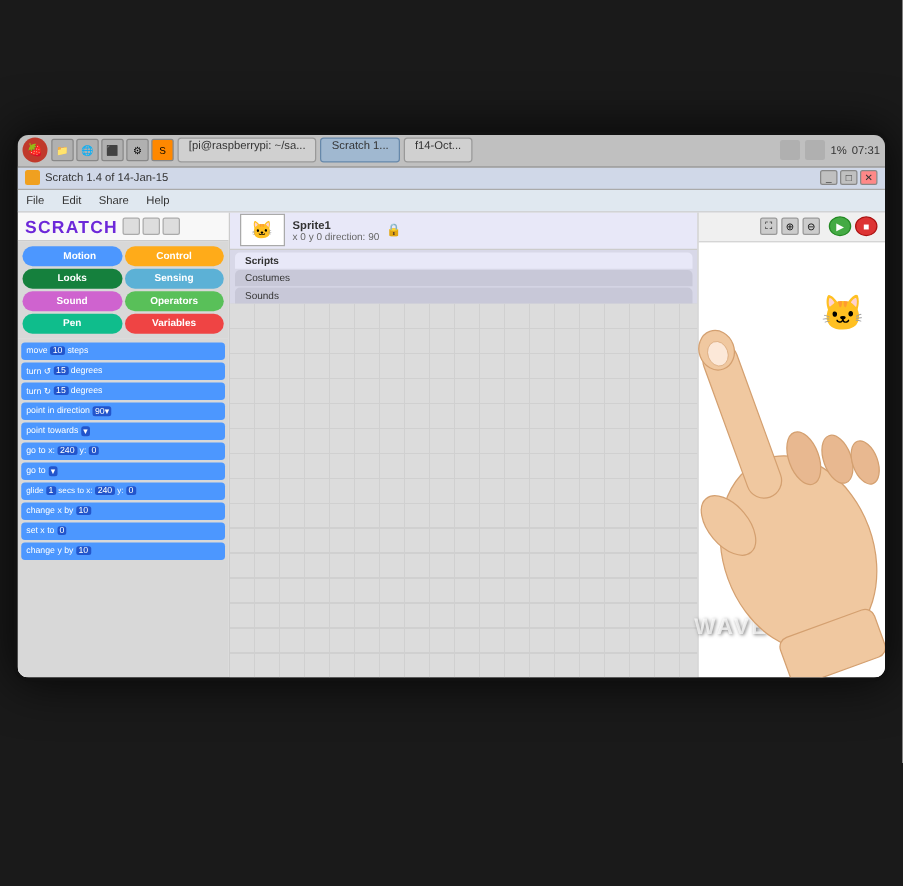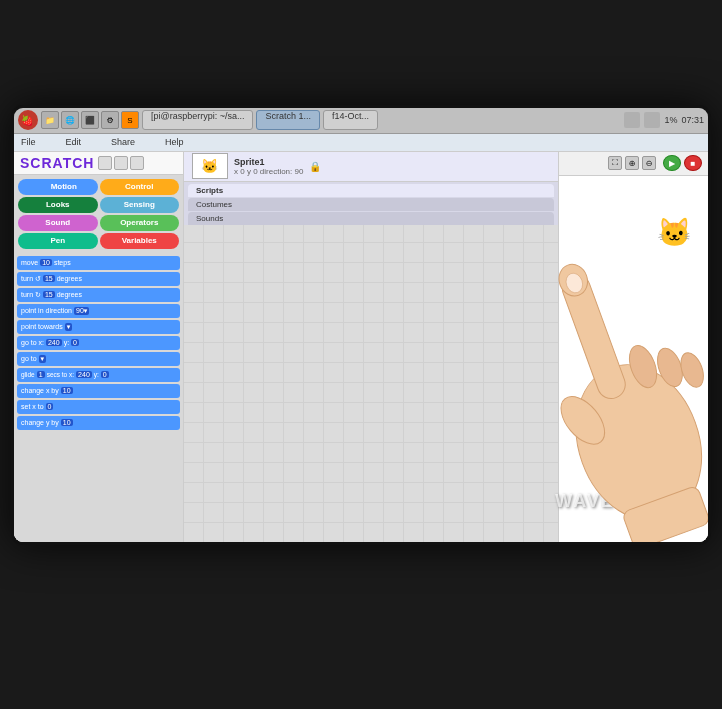--- a/index.html
+++ b/index.html
@@ -162,21 +162,21 @@
       justify-content: center;
       font-size: 8px;
     }
 
     .scratch-menubar {
       height: 18px;
       background: #e0e8f0;
       display: flex;
       align-items: center;
       padding: 0 4px;
-      gap: 24px;
+      gap: 8px;
       font-size: 9px;
       color: #333;
       border-bottom: 1px solid #ccc;
     }
 
     .menu-item {
       cursor: pointer;
       padding: 0 3px;
     }
 
@@ -517,20 +517,29 @@
       <div class="taskbar-right">
         <div class="taskbar-right-icon"></div>
         <div class="taskbar-right-icon"></div>
         <span>1%</span>
         <span>07:31</span>
       </div>
     </div>
 
     <div class="scratch-window">
 
+      <div class="scratch-titlebar">
+        <div class="scratch-title-icon"></div>
+        <span>Scratch 1.4 of 14-Jan-15</span>
+        <div class="window-controls">
+          <div class="win-ctrl">_</div>
+          <div class="win-ctrl">□</div>
+          <div class="win-ctrl" style="background:#f88;">✕</div>
+        </div>
+      </div>
 
       <div class="scratch-menubar">
         <span class="menu-item">File</span>
         <span class="menu-item">Edit</span>
         <span class="menu-item">Share</span>
         <span class="menu-item">Help</span>
       </div>
 
       <div class="scratch-main">
 

